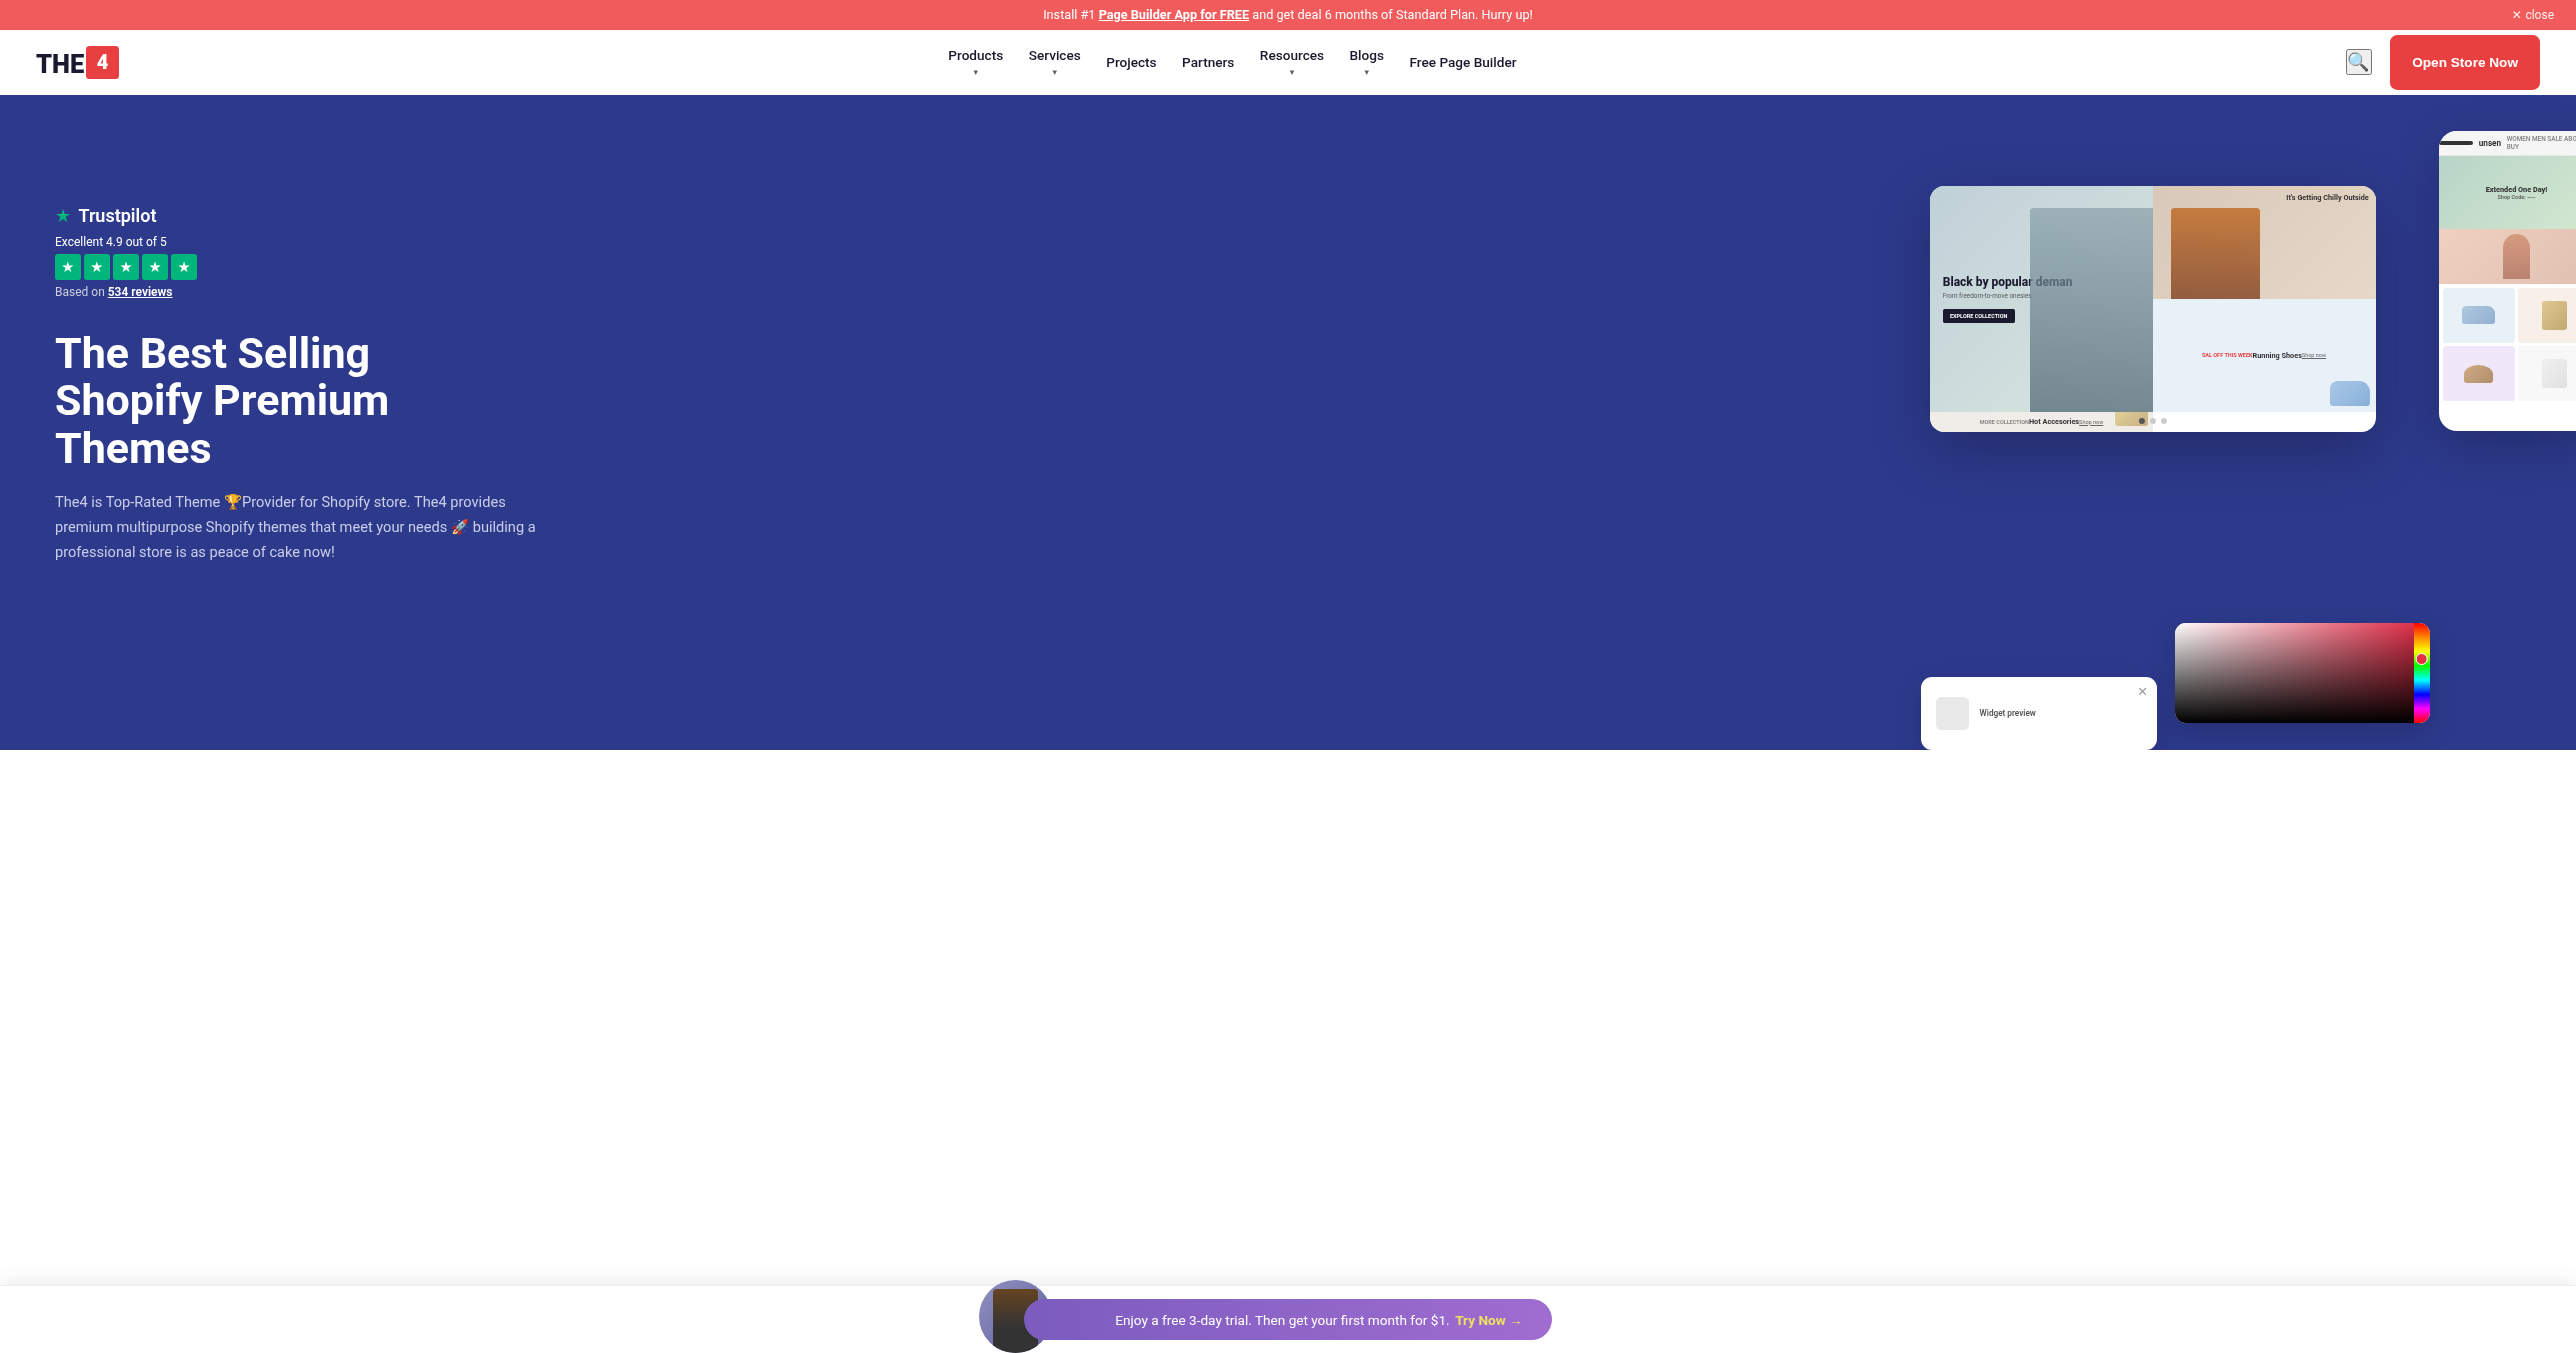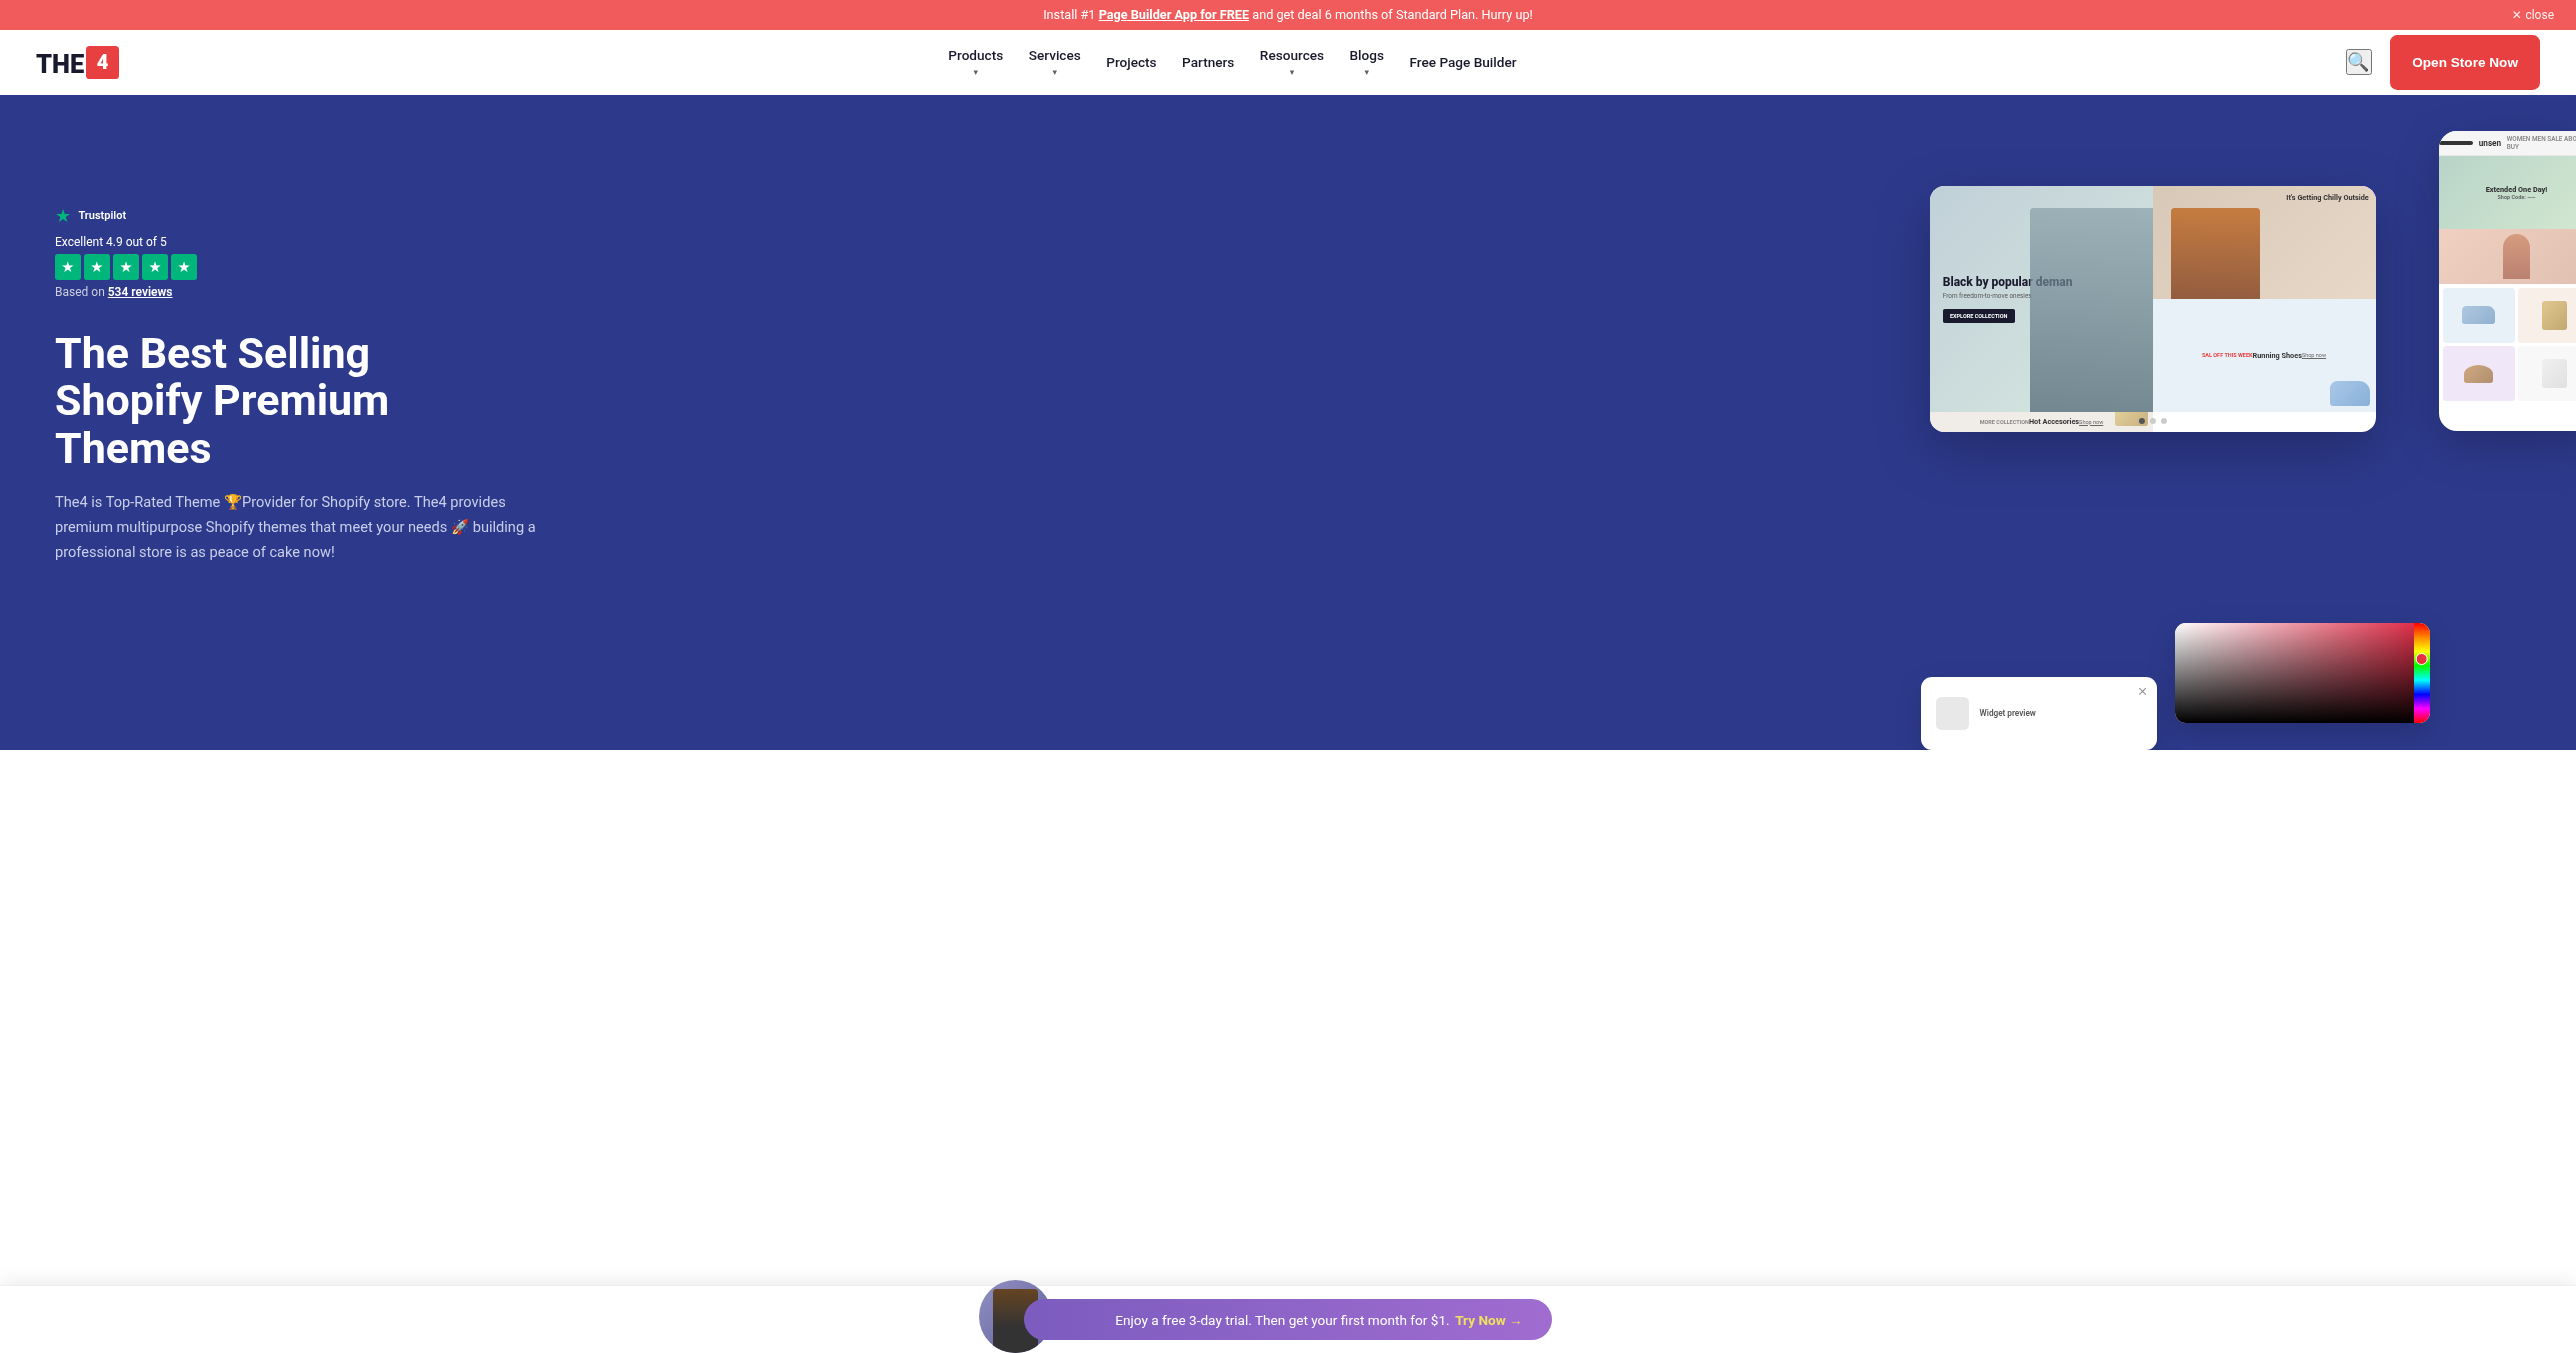--- a/index.html
+++ b/index.html
@@ -115,21 +115,21 @@
       z-index: 2;
       position: relative;
     }
     .trustpilot {
       display: flex;
       align-items: center;
       gap: 7.3px;
       margin-bottom: 9px;
     }
     .trustpilot-star { color: #00b67a; font-size: 18px; }
-    .trustpilot-label { color: #fff; font-size: 11px; font-weight: 600; text-align: center; }
+    .trustpilot-label { color: #fff; font-size: 18px; font-weight: 600; text-align: center; }
     .rating-text { color: #fff; font-size: 12px; margin-bottom: 5.5px; }
     .stars-row { display: flex; align-items: center; gap: 3.6px; margin-bottom: 5.5px; }
     .star-filled {
       width: 25.5px; height: 25.5px;
       background: #00b67a;
       display: flex; align-items: center; justify-content: center;
       color: #fff;
       font-size: 14.6px;
       border-radius: 2.7px;
     }

